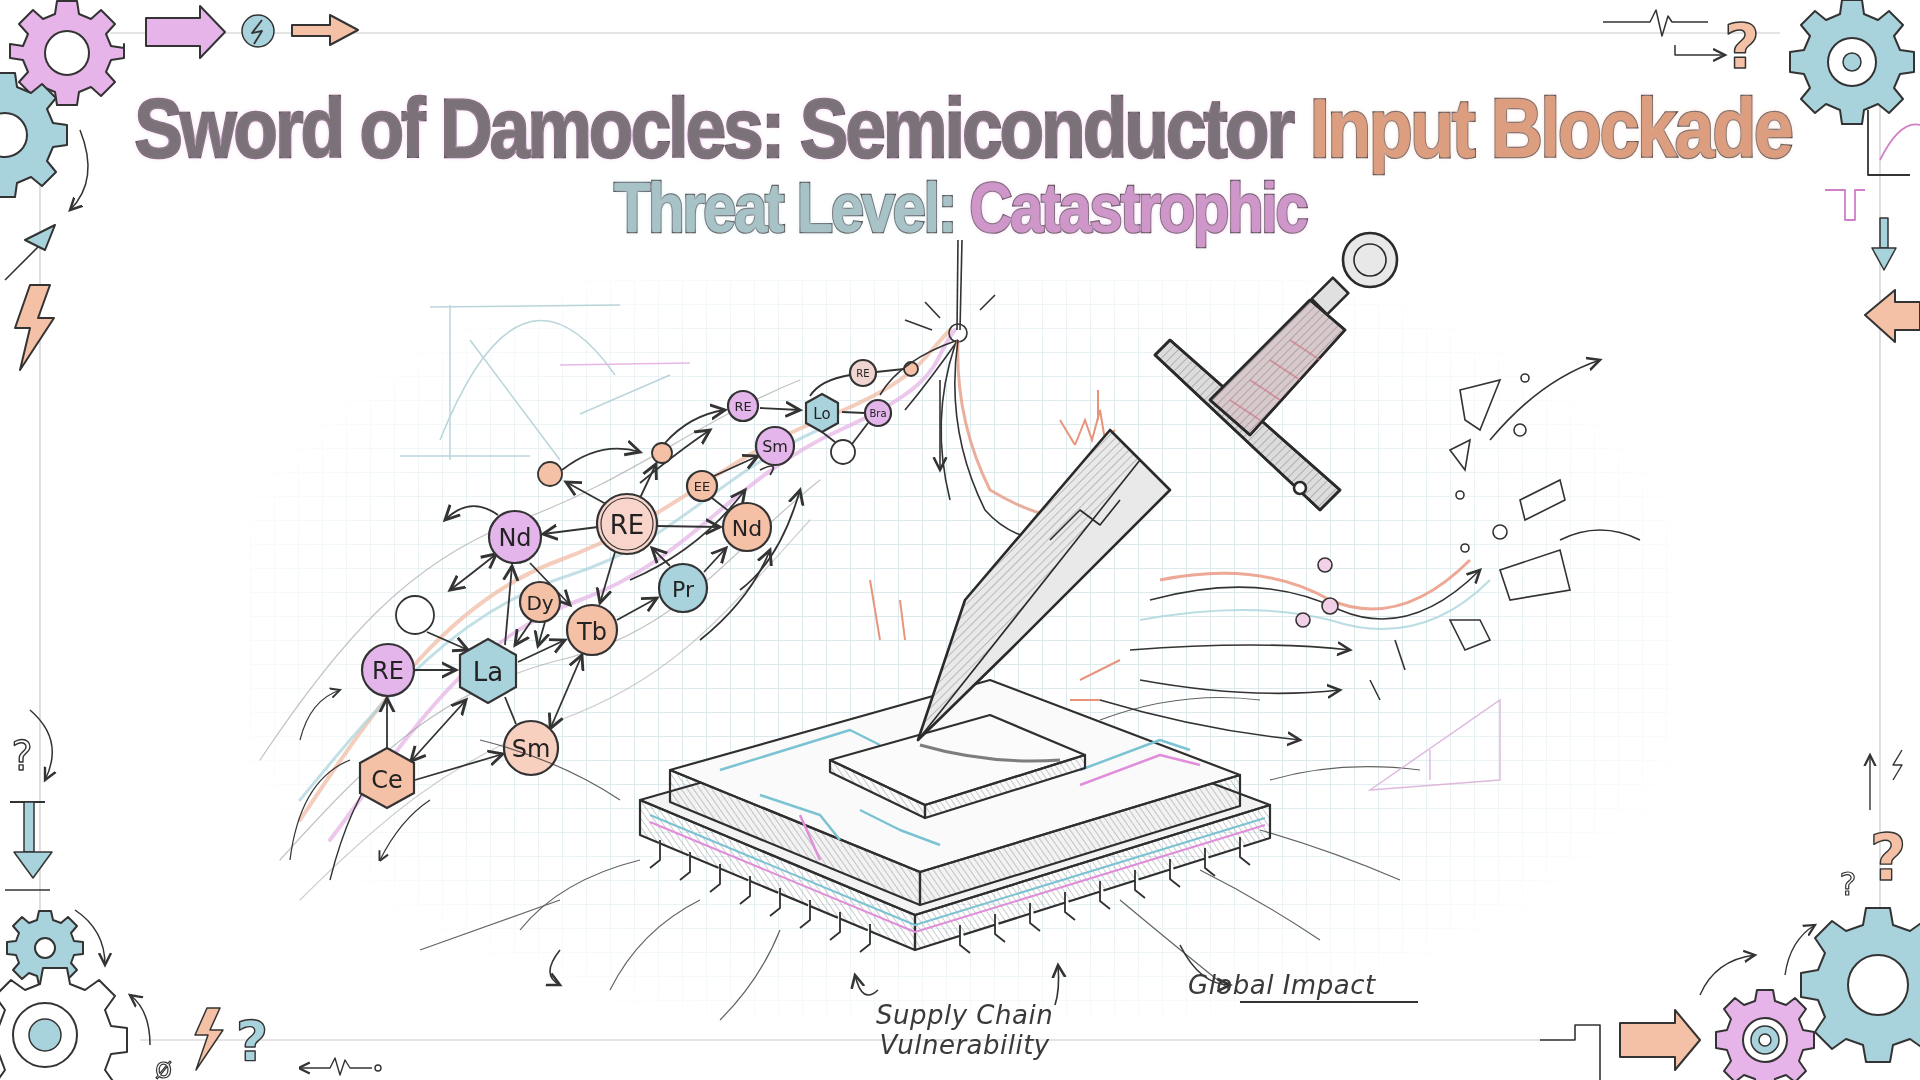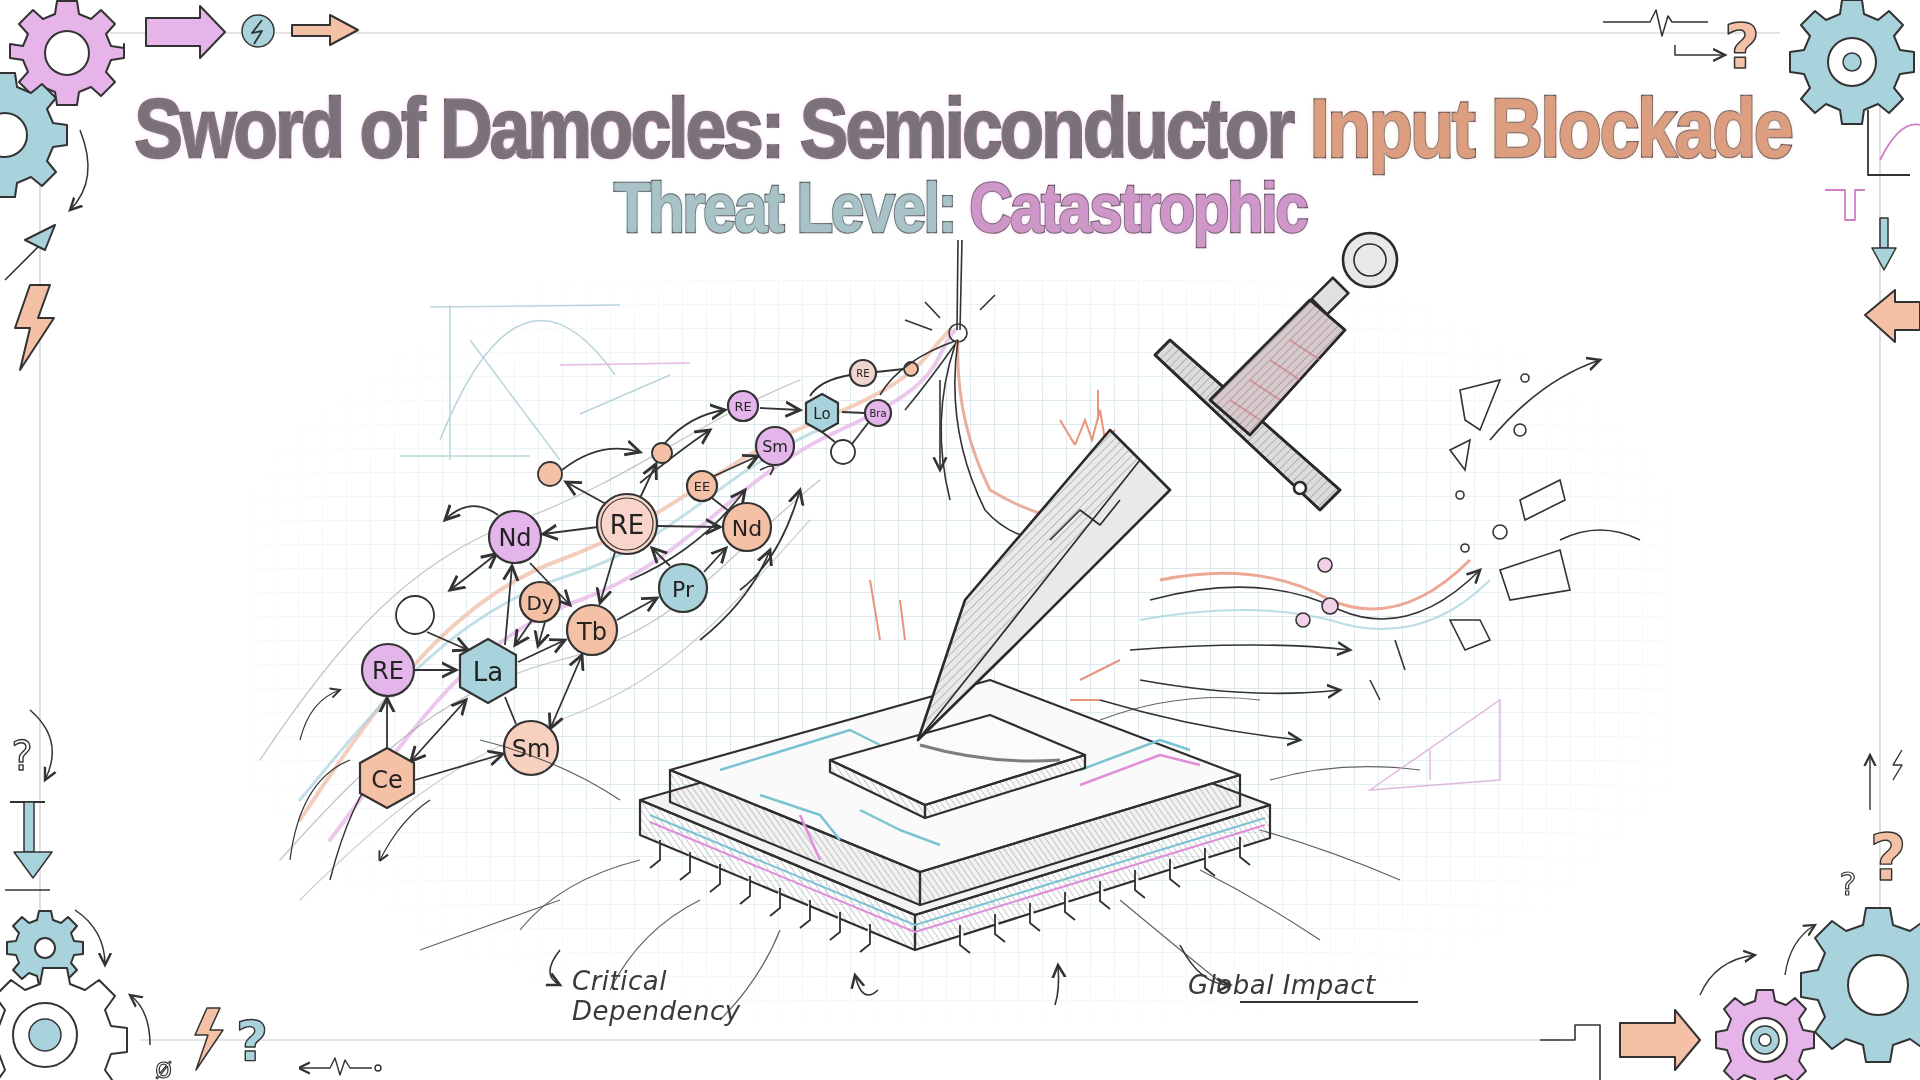--- a/index.html
+++ b/index.html
@@ -446,21 +446,21 @@
       </g>
       <path d="M1700,995 Q1715,960 1755,955" fill="none" stroke-width="1.4" marker-end="url(#arr)"></path>
       <path d="M1785,975 Q1790,940 1815,925" fill="none" stroke-width="1.4" marker-end="url(#arr)"></path>
       <g>
         <polygon points="1620,1023 1675,1023 1675,1010 1700,1040 1675,1070 1675,1057 1620,1057" fill="#f4c0a6"></polygon>
       </g>
       <path d="M1540,1040 L1575,1040 L1575,1025 L1600,1025 L1600,1080" fill="none" stroke-width="1.6"></path>
     </g>
   </svg>
 
-  <div class="hand" style="left:572px;top:966px;">
-    <div>Critical</div>
-    <div>Dependency</div>
+  <div class="hand" style="left:876px;top:1000px;text-align:center;">
+    <div>Supply Chain</div>
+    <div>Vulnerability</div>
   </div>
   <div class="hand" style="left:1188px;top:970px;">
     <div>Global Impact</div>
   </div>
 
 </div>
 
 </body></html>

